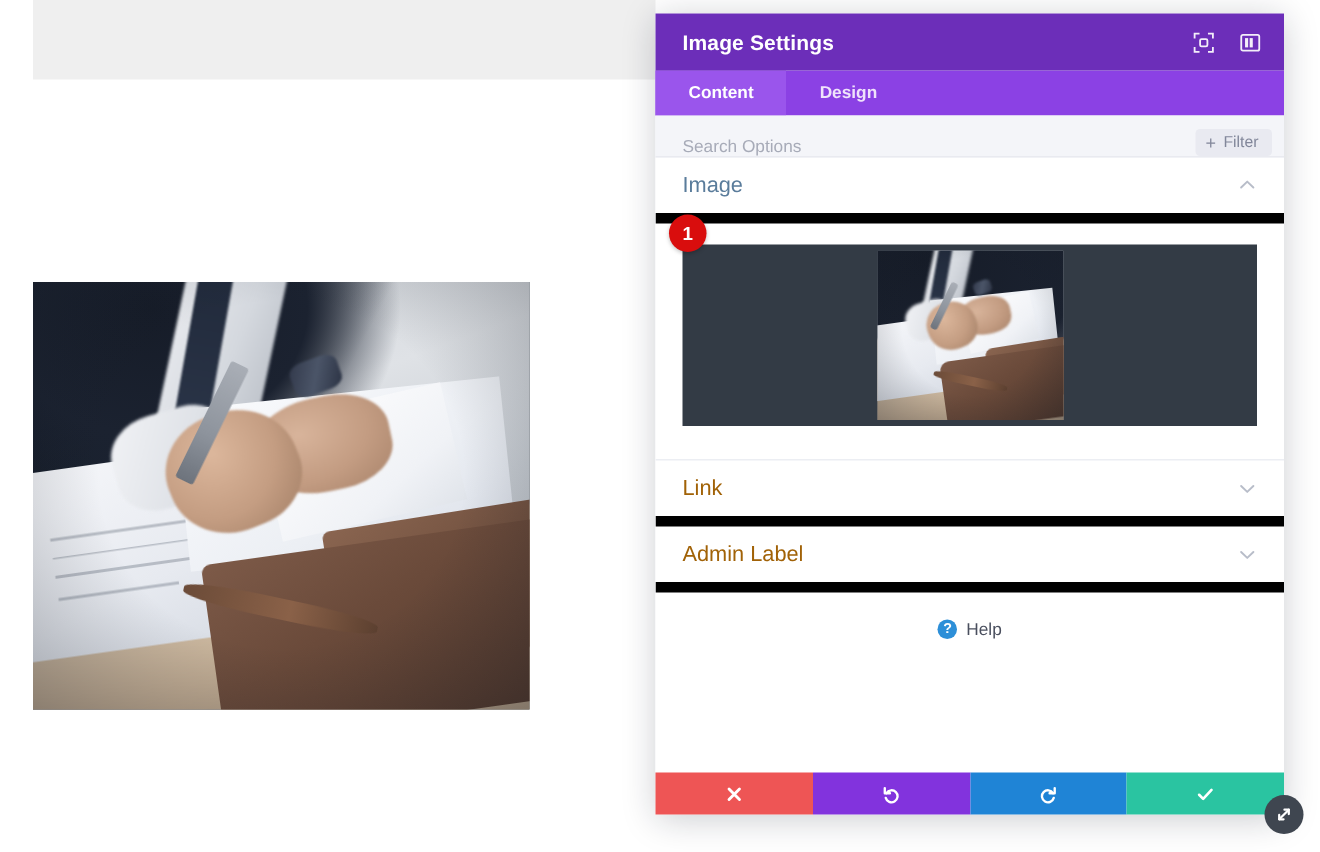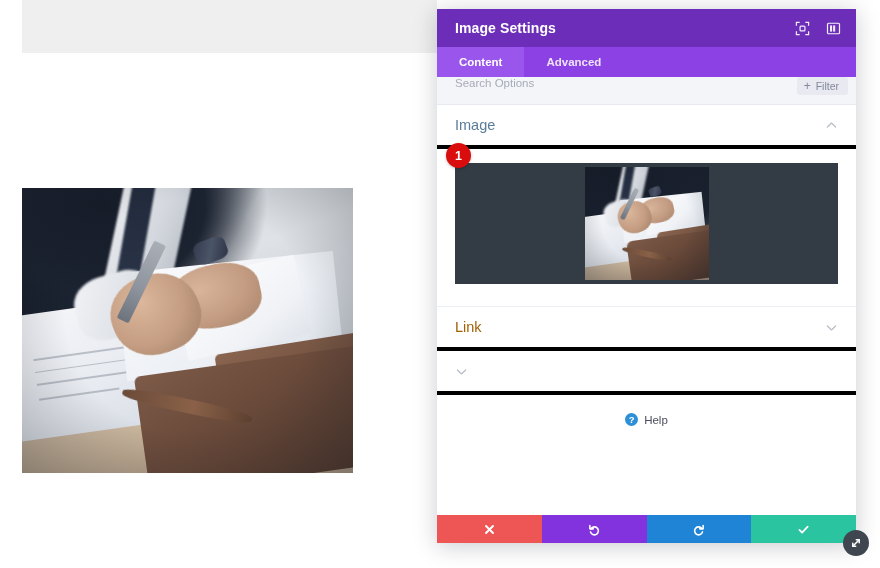--- a/index.html
+++ b/index.html
@@ -201,21 +201,21 @@
     padding: 0 22px;
     font-size: 11.5px; font-weight: bold;
     color: #efe2fb; cursor: pointer; white-space: nowrap;
   }
   .tab.active { background: #9a55ec; color: #ffffff; text-align: right; }
 
   .searchbar {
     height: 28px; min-height: 28px;
     background: #f4f5f9;
     border-bottom: 1px solid #e9eaf0;
-    display: flex; align-items: flex-start;
+    display: flex; align-items: flex-end;
     padding: 0 8px 0 18px;
     position: relative;
   }
   .search-input {
     flex: 1; border: none; background: transparent; outline: none;
     font-family: "Liberation Sans", sans-serif;
     font-size: 11.5px; color: #9b9fae;
   }
   .search-input::placeholder { color: #a7abb8; }
   .filter-btn {
@@ -226,21 +226,21 @@
     font-size: 10.5px; color: #82879a; cursor: pointer;
   }
   .filter-plus { font-size: 12px; line-height: 1; color: #82879a; }
 
   .panel-body { flex: 1; overflow: hidden; background: #fff; }
 
   .section-head {
     height: 44px;
     display: flex; align-items: center;
     padding: 0 18px;
-    border-bottom: 4px solid #000000;
+    border-bottom: 7px solid #000000;
     cursor: pointer;
     position: relative;
   }
   .section-title { flex: 1; font-size: 14.5px; color: #5a7c9b; }
   .section-title.dim { color: #a16207; }
   .chev { color: #b8bdc9; display: flex; align-items: center; }
   .chev svg { display: block; }
 
   .image-block {
     padding: 14px 18px 22px 18px;
@@ -365,21 +365,21 @@
             <rect x="1.6" y="2.4" width="12.8" height="11.2" rx="1.2"></rect>
             <rect x="4.3" y="4.7" width="2.2" height="6.6" fill="#ffffff" stroke="none"></rect>
             <rect x="7.6" y="4.7" width="2.2" height="6.6" fill="#ffffff" stroke="none"></rect>
           </svg>
         </div>
       </div>
     </div>
 
     <div class="tabbar">
       <div class="tab active">Content</div>
-      <div class="tab">Advanced</div>
+      <div class="tab">Design</div>
     </div>
 
     <div class="searchbar">
       <input class="search-input" type="text" placeholder="Search Options" style="">
       <div class="filter-btn">
         <span class="filter-plus">+</span>
         <span>Filter</span>
       </div>
     </div>
 
@@ -424,20 +424,21 @@
         <div class="section-title dim">Link</div>
         <div class="chev">
           <svg width="13" height="13" viewBox="0 0 14 14" fill="none" stroke="#b8bdc9" stroke-width="1.4" stroke-linecap="round" stroke-linejoin="round">
             <path d="M2.6 5.4L7 9.6l4.4-4.2"></path>
           </svg>
         </div>
       </div>
 
 
       <div class="section-head">
+        <div class="section-title dim">Admin Label</div>
         <div class="chev">
           <svg width="13" height="13" viewBox="0 0 14 14" fill="none" stroke="#b8bdc9" stroke-width="1.4" stroke-linecap="round" stroke-linejoin="round">
             <path d="M2.6 5.4L7 9.6l4.4-4.2"></path>
           </svg>
         </div>
       </div>
 
       <div class="help-row">
         <span class="help-icon">?</span>
         <span class="help-label">Help</span>

